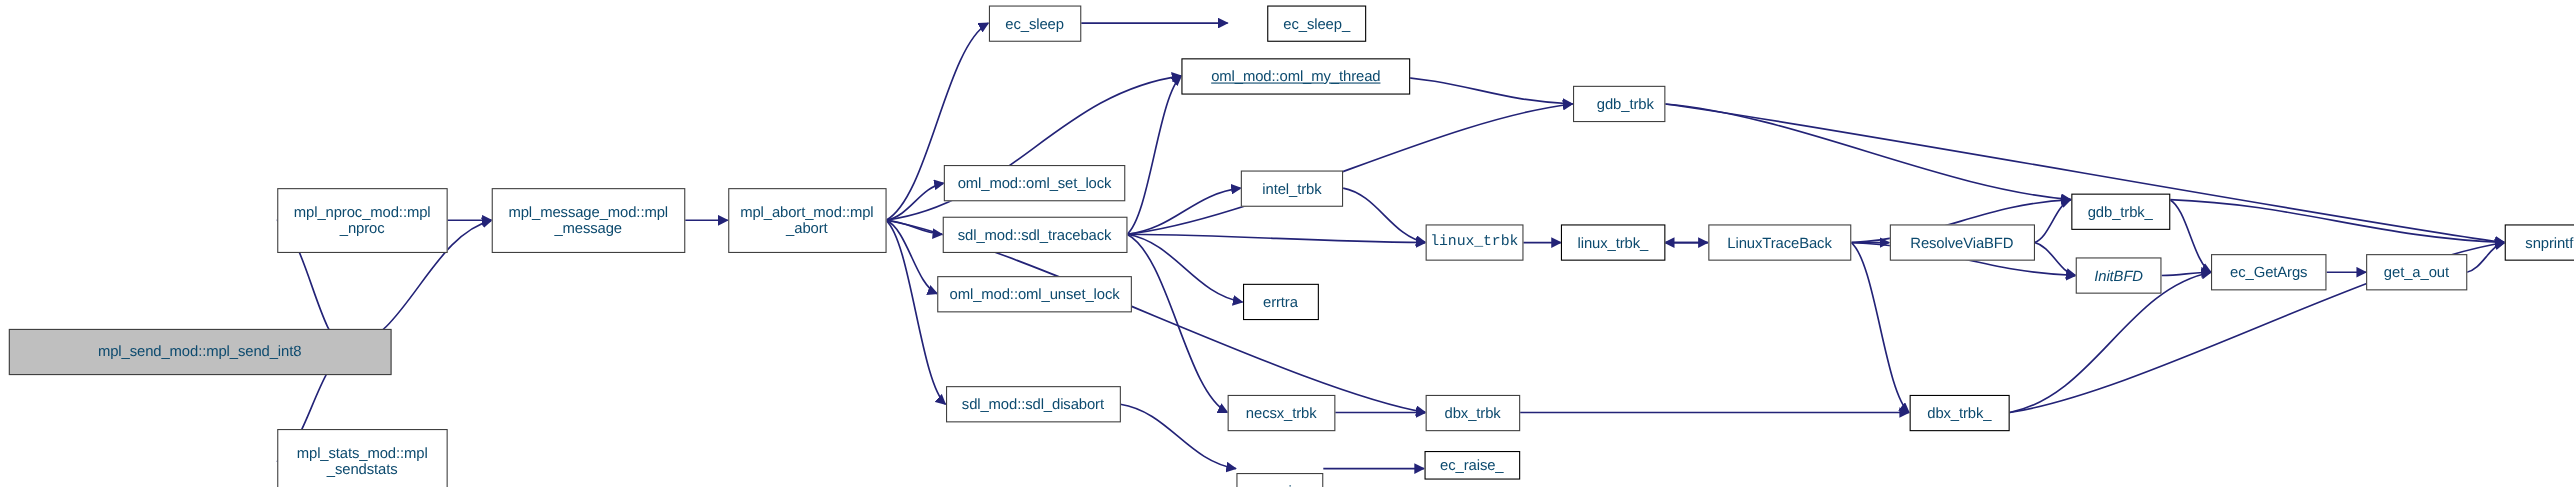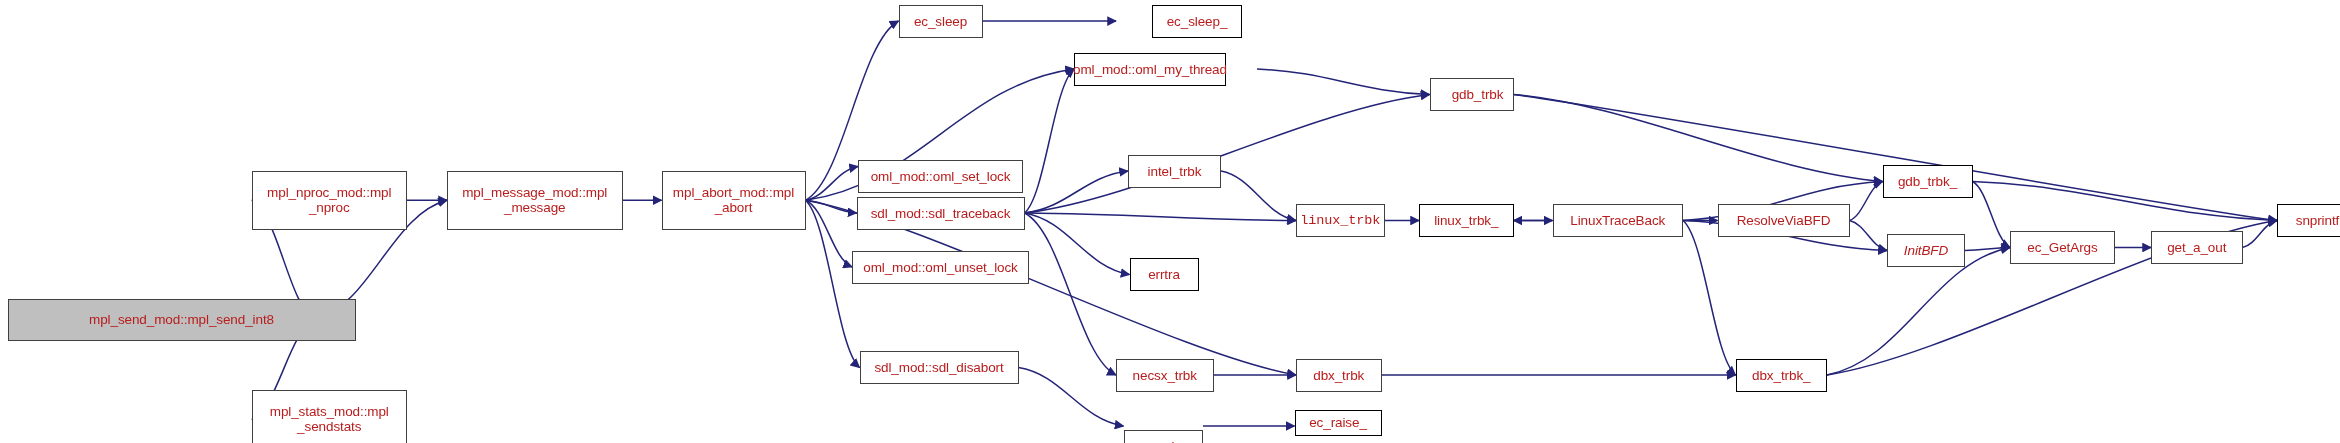--- a/index.html
+++ b/index.html
@@ -22,21 +22,21 @@
     top: 0;
     width: 2340px;
     height: 443px;
     pointer-events: none;
   }
   .node {
     position: absolute;
     box-sizing: border-box;
     border: 1px solid #000000;
     background: #ffffff;
-    color: #b91c1c;
+    color: #0c4a6e;
     font-size: 13.5px;
     line-height: 15px;
     display: flex;
     align-items: center;
     justify-content: center;
     text-align: center;
     white-space: pre-line;
     letter-spacing: -0.1px;
   }
   .node.thick {
@@ -108,36 +108,36 @@
       <div class="node thick" style="left: 252px; top: 171px; width: 154.5px; height: 58.5px;">mpl_nproc_mod::mpl
 _nproc</div>
       <div class="node thick" style="left: 252px; top: 390px; width: 154.5px; height: 58.5px;">mpl_stats_mod::mpl
 _sendstats</div>
       <div class="node thick" style="left: 447px; top: 171px; width: 175.5px; height: 58.5px;">mpl_message_mod::mpl
 _message</div>
       <div class="node thick" style="left: 661.5px; top: 171px; width: 144px; height: 58.5px;">mpl_abort_mod::mpl
 _abort</div>
       <div class="node thick" style="left: 898.5px; top: 4.5px; width: 84px; height: 33px;">ec_sleep</div>
       <div class="node" style="left: 1116px; top: 4.5px; width: 90px; height: 33px; margin-left: 36px;">ec_sleep_</div>
-      <div class="node" style="left: 1074px; top: 52.5px; width: 152px; height: 33px;">oml_mod::oml_my_thread</div>
-      <div class="node thick" style="left: 858px; top: 160px; width: 165px; height: 33px;">oml_mod::oml_set_lock</div>
+      <div class="node" style="left: 1074px; top: 52.5px; width: 208px; height: 33px; text-decoration: underline;">oml_mod::oml_my_thread</div>
+      <div class="node thick" style="left: 858px; top: 150px; width: 165px; height: 33px;">oml_mod::oml_set_lock</div>
       <div class="node thick" style="left: 856.5px; top: 196.5px; width: 168px; height: 33px;">sdl_mod::sdl_traceback</div>
       <div class="node thick" style="left: 852px; top: 250.5px; width: 177px; height: 33px;">oml_mod::oml_unset_lock</div>
       <div class="node thick" style="left: 859.5px; top: 351px; width: 159px; height: 33px;">sdl_mod::sdl_disabort</div>
       <div class="node thick" style="left: 1128px; top: 154.5px; width: 93px; height: 33px;">intel_trbk</div>
       <div class="node" style="left: 1129.5px; top: 258px; width: 69px; height: 33px;">errtra</div>
       <div class="node thick" style="left: 1116px; top: 358.5px; width: 97.5px; height: 33px;">necsx_trbk</div>
       <div class="node thick" style="left: 1123.5px; top: 409.5px; width: 79.5px; height: 33px; margin-top: 20px;">ec_raise</div>
       <div class="node" style="left: 1294.5px; top: 409.5px; width: 87px; height: 26px;">ec_raise_</div>
       <div class="node thick" style="left: 1429.5px; top: 78px; width: 84px; height: 33px; padding-left: 12px;">gdb_trbk</div>
       <div class="node thick" style="left: 1296px; top: 204px; width: 88.5px; height: 33px; font-family: Liberation Mono, monospace;">linux_trbk</div>
       <div class="node" style="left: 1419px; top: 204px; width: 94.5px; height: 33px;">linux_trbk_</div>
       <div class="node thick" style="left: 1552.5px; top: 204px; width: 130.5px; height: 33px;">LinuxTraceBack</div>
       <div class="node thick" style="left: 1717.5px; top: 204px; width: 132px; height: 33px;">ResolveViaBFD</div>
-      <div class="node" style="left: 1882.5px; top: 165px; width: 90px; height: 33px;">gdb_trbk_</div>
+      <div class="node" style="left: 1882.5px; top: 176px; width: 90px; height: 33px;">gdb_trbk_</div>
       <div class="node thick" style="left: 1887px; top: 234px; width: 78px; height: 33px; font-style: italic;">InitBFD</div>
       <div class="node thick" style="left: 2010px; top: 231px; width: 105px; height: 33px;">ec_GetArgs</div>
       <div class="node thick" style="left: 2151px; top: 231px; width: 91.5px; height: 33px;">get_a_out</div>
       <div class="node" style="left: 2277px; top: 204px; width: 81px; height: 33px;">snprintf</div>
       <div class="node thick" style="left: 1296px; top: 358.5px; width: 85.5px; height: 33px;">dbx_trbk</div>
       <div class="node" style="left: 1735.5px; top: 358.5px; width: 91.5px; height: 33px;">dbx_trbk_</div>
     </div>
 </div>
 
 </body></html>

